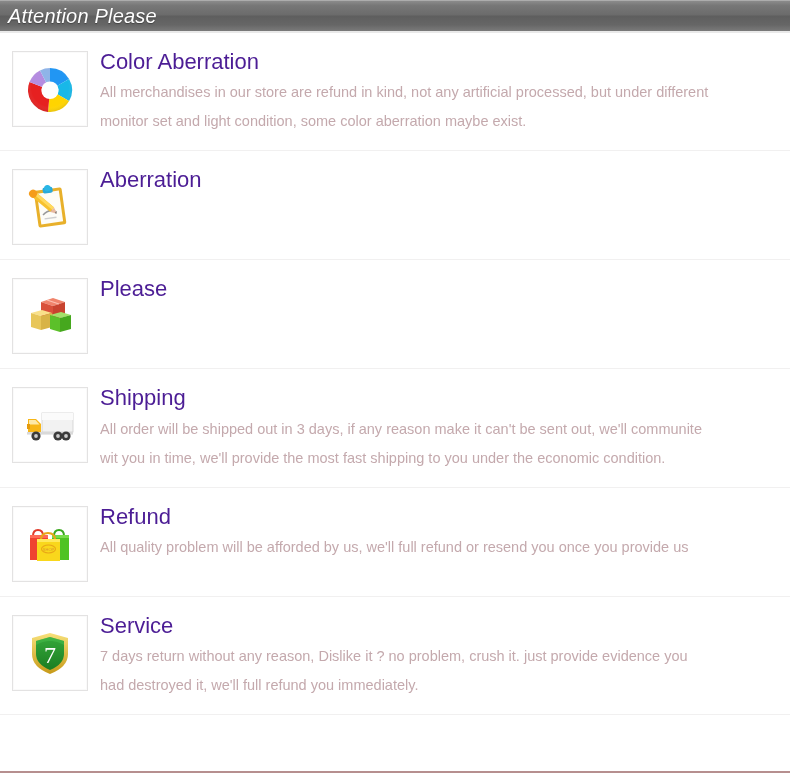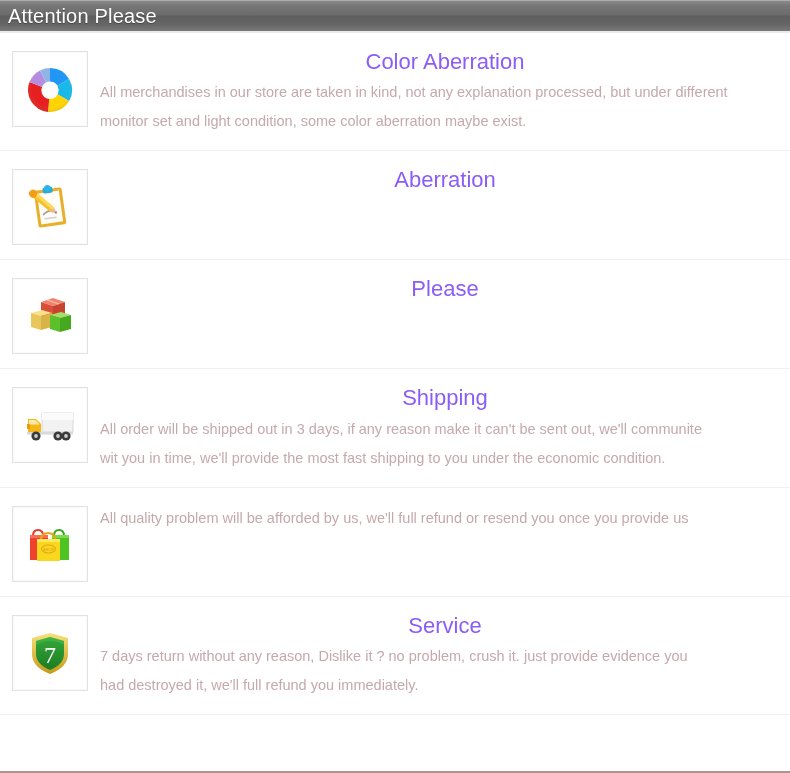--- a/index.html
+++ b/index.html
@@ -24,20 +24,21 @@
     width: 790px;
     background: linear-gradient(to bottom,
         #8f8f8f 0%,
         #777777 18%,
         #6b6b6b 48%,
         #5e5e5e 52%,
         #666666 80%,
         #7a7a7a 100%);
     border-bottom: 2px solid #e9e9e9;
     overflow: hidden;
+    font-style: italic;
   }
   .header::after {
     content: "";
     position: absolute;
     left: 0; right: 0; top: 0;
     height: 1px;
     background: rgba(255,255,255,0.28);
   }
   .header-title {
     position: absolute;
@@ -80,27 +81,26 @@
     box-shadow: 0 0 0 1px #fafafa inset;
   }
   .icon-box svg { display: block; }
 
   .text-cell {
     flex: 1 1 auto;
     padding-right: 0;
     overflow: hidden;
   }
   .row-title {
-    color: #8b5cf6;
+    color: #4c1d95;
     font-size: 22px;
     font-weight: normal;
     line-height: 1.15;
     margin: 0 0 4px 0;
     white-space: nowrap;
-    text-align: center;
   }
   .row-desc {
     color: #c4a9ad;
     font-size: 14.5px;
     line-height: 2.0;
     margin: 0;
     white-space: nowrap;
   }
   .row-desc .l2 { display: block; }
 
@@ -146,21 +146,21 @@
                 <ellipse cx="0" cy="1" rx="8.5" ry="8" fill="#ffffff"></ellipse>
                 <ellipse cx="0" cy="-0.5" rx="8.5" ry="8" fill="#fdfdfd"></ellipse>
               </g>
             </svg>
           </span>
         </div>
       </div>
       <div class="text-cell">
         <h2 class="row-title">Color Aberration</h2>
         <p class="row-desc">
-          <span>All merchandises in our store are taken in kind, not any explanation processed, but under different</span>
+          <span>All merchandises in our store are refund in kind, not any artificial processed, but under different</span>
           <span class="l2">monitor set and light condition, some color aberration maybe exist.</span>
         </p>
       </div>
     </div>
 
     <div class="row">
       <div class="icon-cell">
         <div class="icon-box">
           <span>
             <svg width="54" height="54" viewBox="0 0 54 54">
@@ -272,20 +272,21 @@
               <path d="M18 23 Q18 16 25 16 Q32 16 32 23" stroke="#e8a617" stroke-width="2" fill="none"></path>
               <rect x="14" y="22" width="23" height="22" fill="#f9d71c"></rect>
               <rect x="14" y="22" width="23" height="3" fill="#ffe95c"></rect>
               <ellipse cx="25.5" cy="32" rx="7" ry="4" fill="none" stroke="#e8a617" stroke-width="1.1"></ellipse>
               <text x="25.5" y="33.6" font-size="4" fill="#d9962a" text-anchor="middle" font-family="Liberation Sans, sans-serif">SHOP</text>
             </svg>
           </span>
         </div>
       </div>
       <div class="text-cell">
+        <h2 class="row-title">Refund</h2>
         <p class="row-desc">
           <span>All quality problem will be afforded by us, we'll full refund or resend you once you provide us</span>
         </p>
       </div>
     </div>
 
     <div class="row">
       <div class="icon-cell">
         <div class="icon-box">
           <span>

